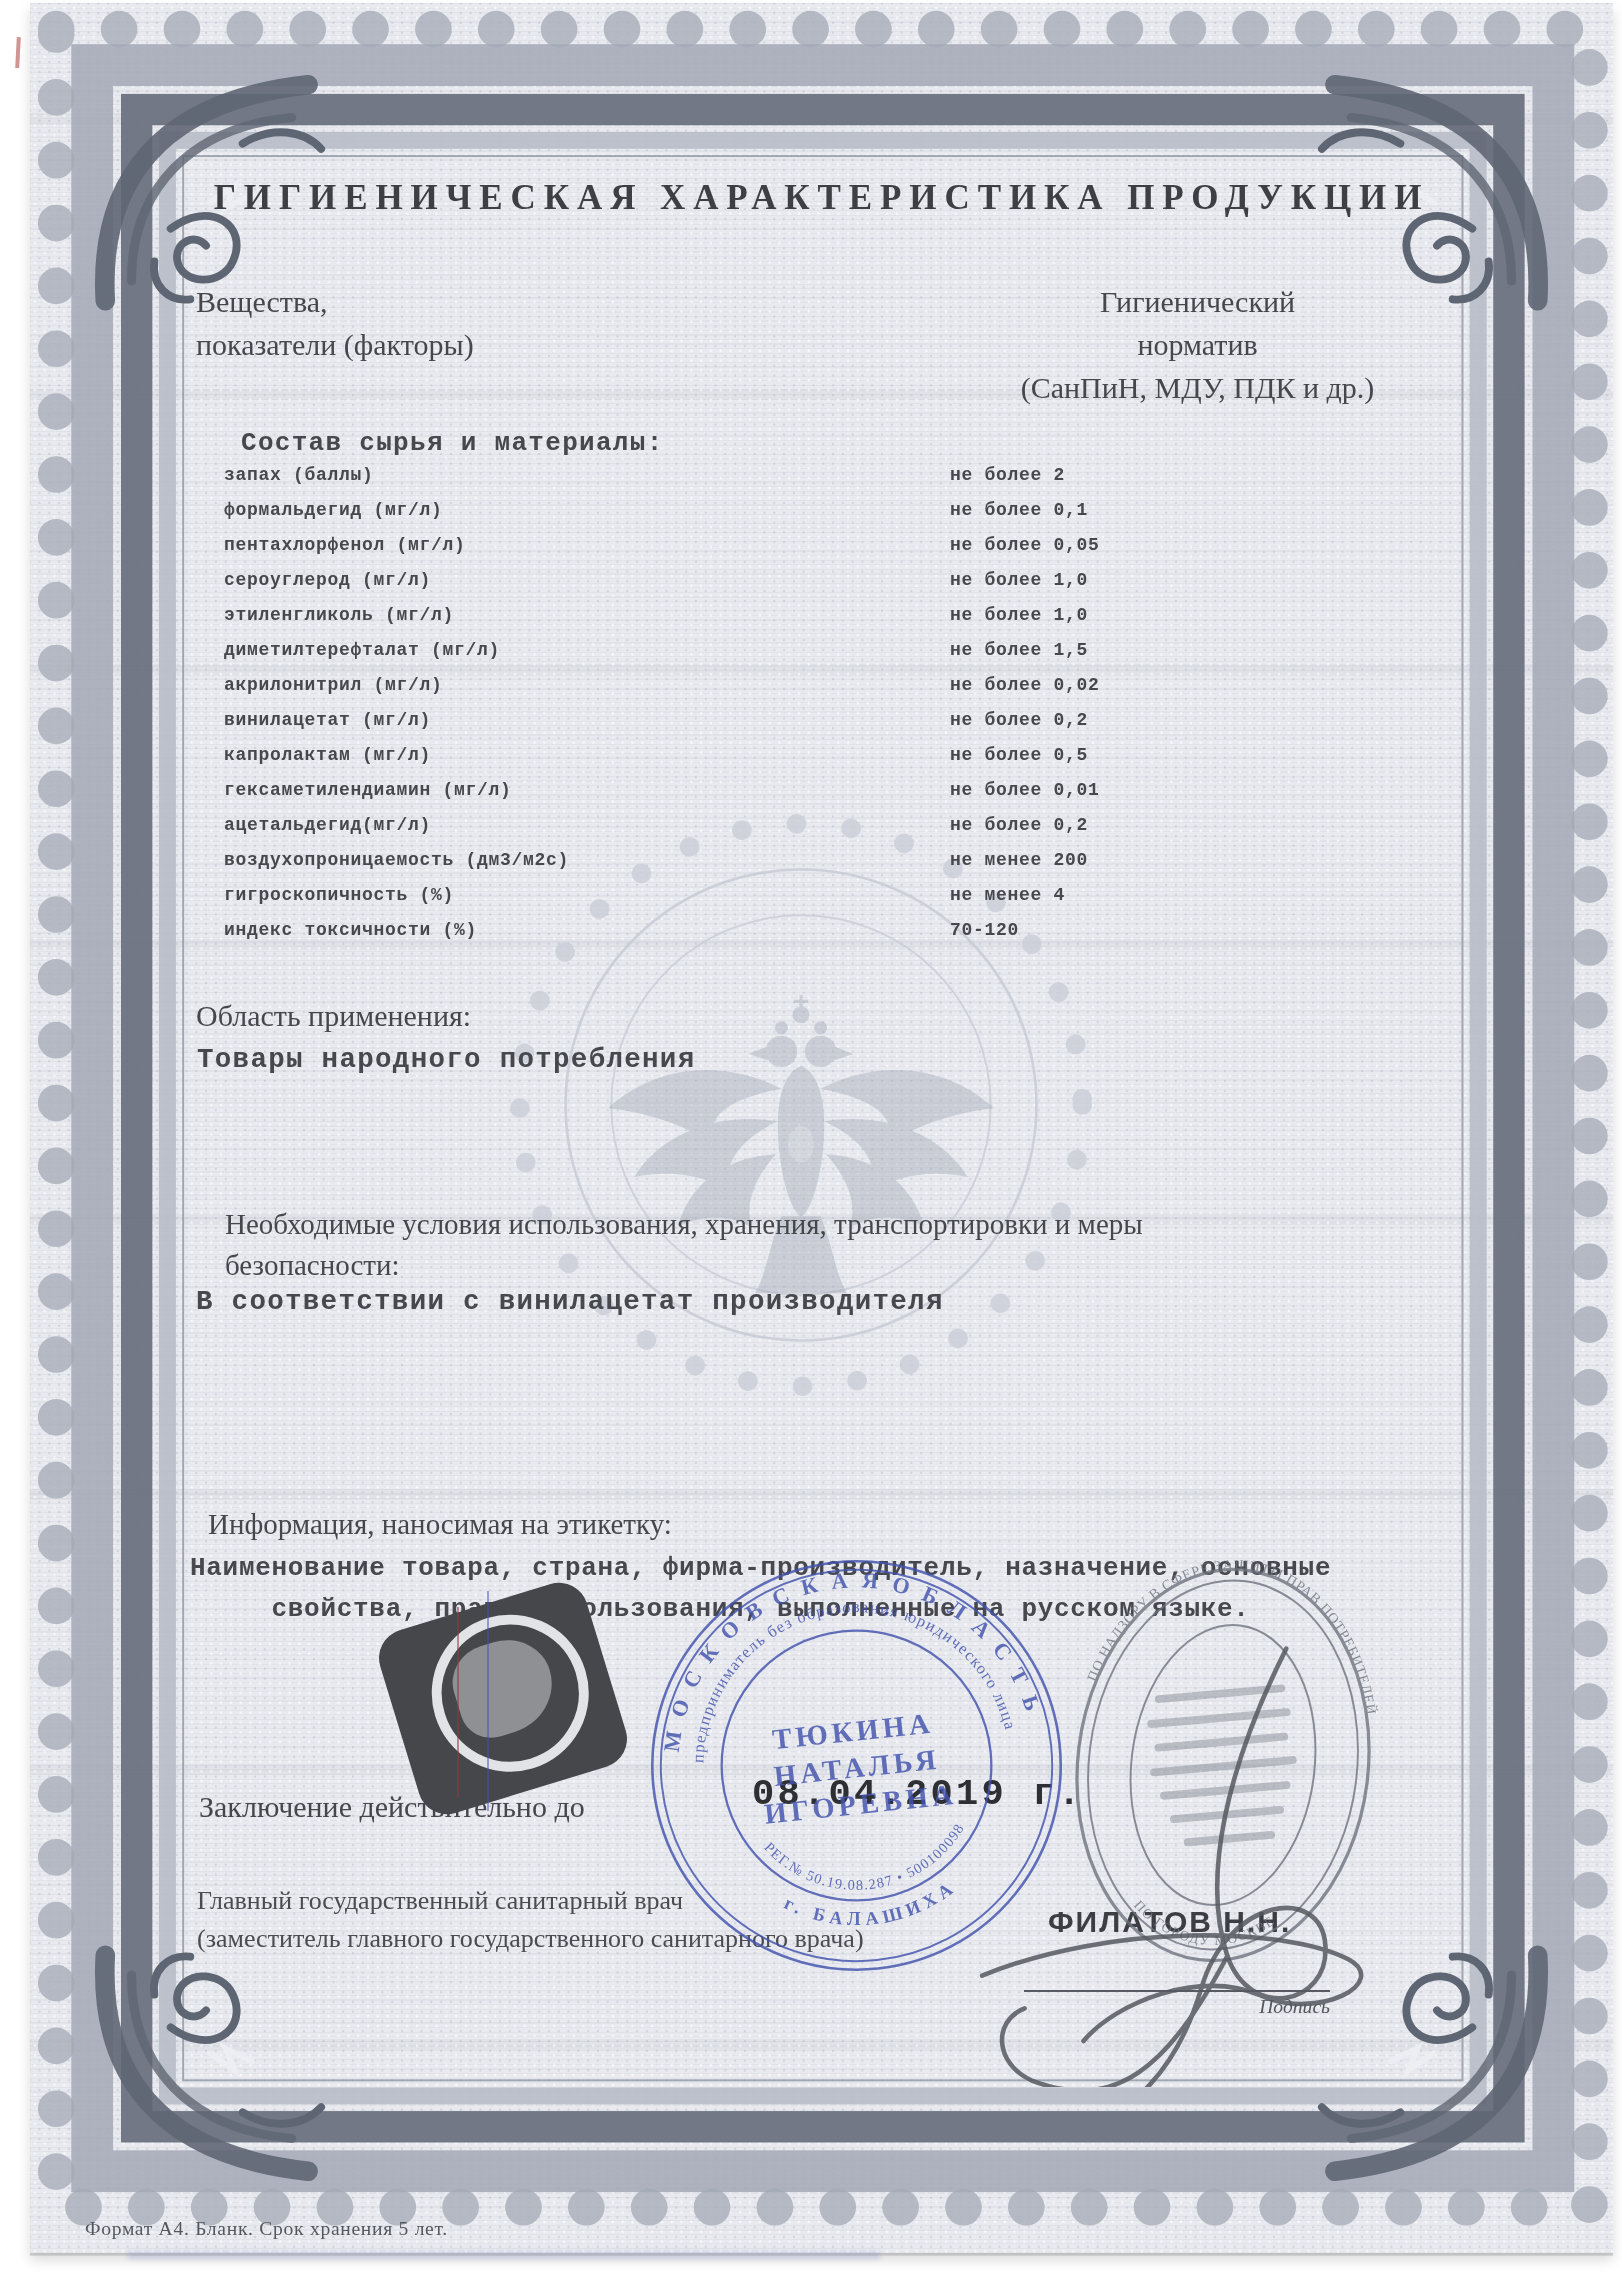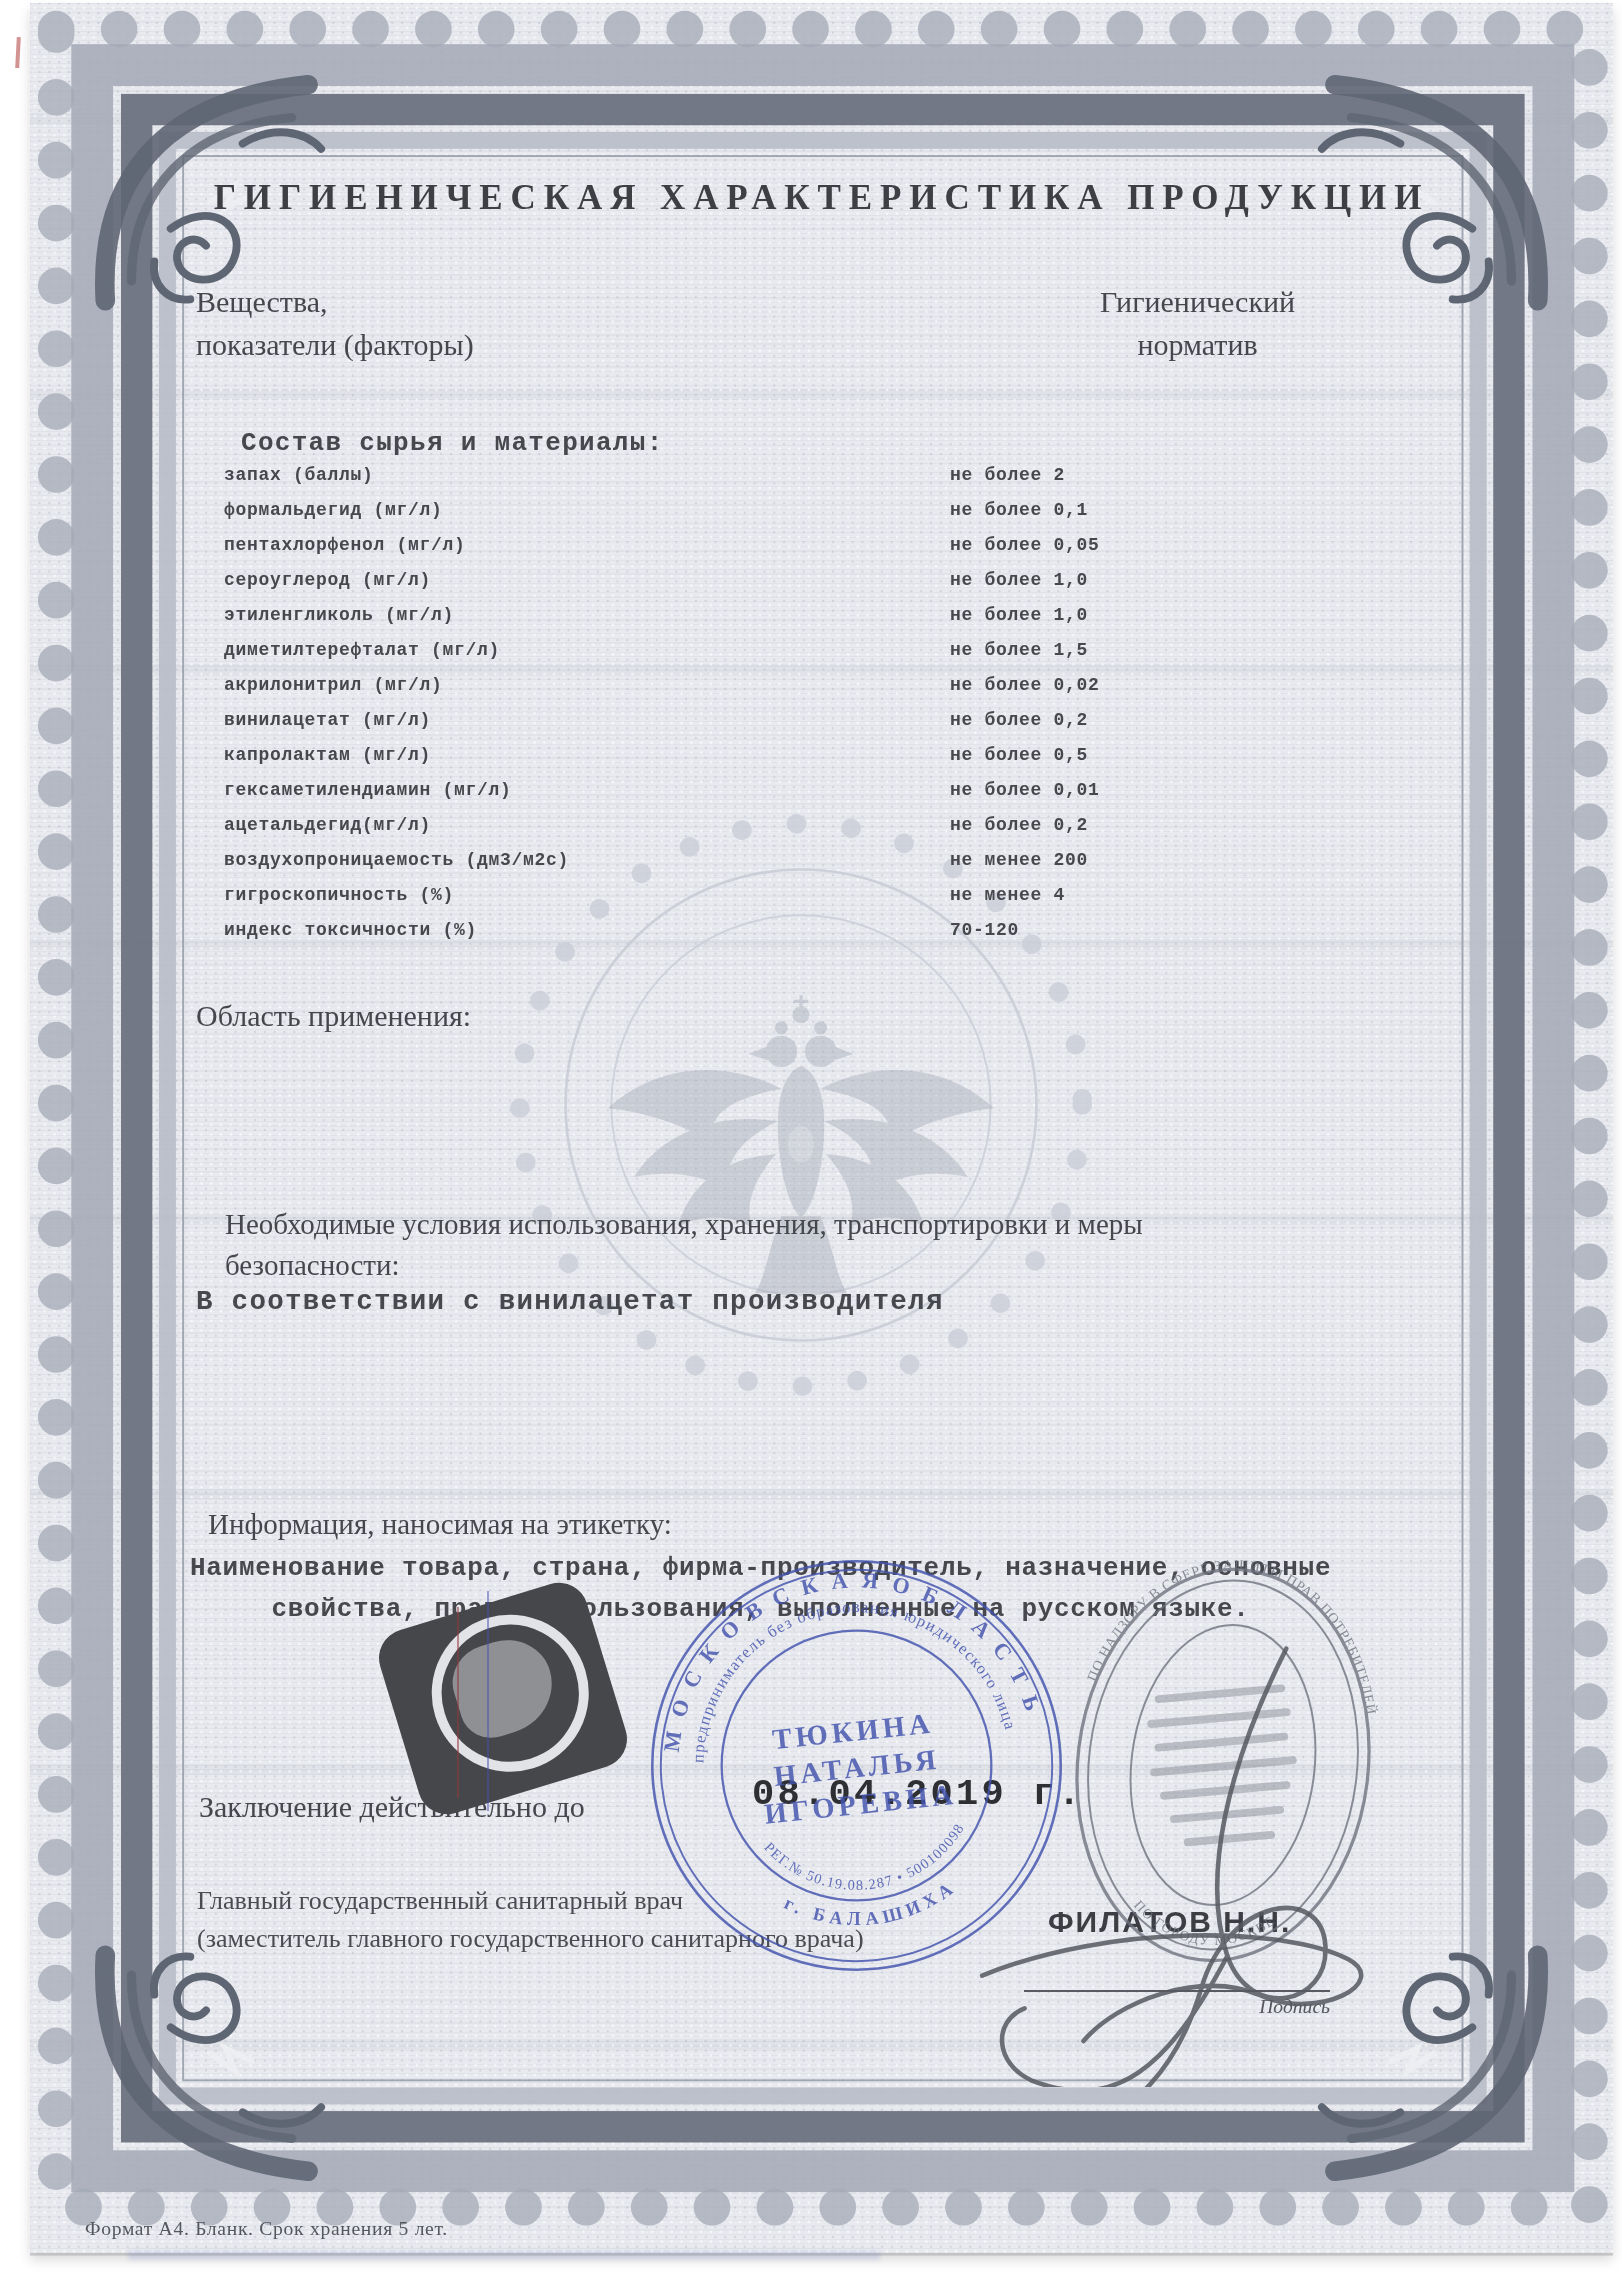--- a/index.html
+++ b/index.html
@@ -125,20 +125,21 @@
   </svg>
 
   <div class="layer content">
     <div class="abs title">ГИГИЕНИЧЕСКАЯ ХАРАКТЕРИСТИКА ПРОДУКЦИИ</div>
 
     <div class="abs serif col-left">Вещества,
 показатели (факторы)</div>
     <div class="abs col-right serif">
       <div>Гигиенический</div>
       <div>норматив</div>
+      <div>(СанПиН, МДУ, ПДК и др.)</div>
     </div>
 
     <div class="abs mono comp-heading">Состав сырья и материалы:</div>
 
     <div class="rows mono">
       <div class="row"><span class="cname">запах (баллы)</span><span class="cnorm">не более 2</span></div>
       <div class="row"><span class="cname">формальдегид (мг/л)</span><span class="cnorm">не более 0,1</span></div>
       <div class="row"><span class="cname">пентахлорфенол (мг/л)</span><span class="cnorm">не более 0,05</span></div>
       <div class="row"><span class="cname">сероуглерод (мг/л)</span><span class="cnorm">не более 1,0</span></div>
       <div class="row"><span class="cname">этиленгликоль (мг/л)</span><span class="cnorm">не более 1,0</span></div>
@@ -147,20 +148,21 @@
       <div class="row"><span class="cname">винилацетат (мг/л)</span><span class="cnorm">не более 0,2</span></div>
       <div class="row"><span class="cname">капролактам (мг/л)</span><span class="cnorm">не более 0,5</span></div>
       <div class="row"><span class="cname">гексаметилендиамин (мг/л)</span><span class="cnorm">не более 0,01</span></div>
       <div class="row"><span class="cname">ацетальдегид(мг/л)</span><span class="cnorm">не более 0,2</span></div>
       <div class="row"><span class="cname">воздухопроницаемость (дм3/м2с)</span><span class="cnorm">не менее 200</span></div>
       <div class="row"><span class="cname">гигроскопичность (%)</span><span class="cnorm">не менее 4</span></div>
       <div class="row"><span class="cname">индекс токсичности (%)</span><span class="cnorm">70-120</span></div>
     </div>
 
     <div class="abs serif app-label">Область применения:</div>
+    <div class="abs mono app-value">Товары народного потребления</div>
 
     <div class="abs serif cond-label">Необходимые условия использования,  хранения,  транспортировки и меры
 безопасности:</div>
     <div class="abs mono cond-value">В соответствии с винилацетат производителя</div>
 
     <div class="abs serif info-label">Информация,  наносимая на этикетку:</div>
     <div class="abs mono info-value">Наименование товара, страна, фирма-производитель, назначение, основные
 свойства, правила пользования, выполненные на русском языке.</div>
 
     <div class="abs serif valid-label">Заключение действительно до</div>

